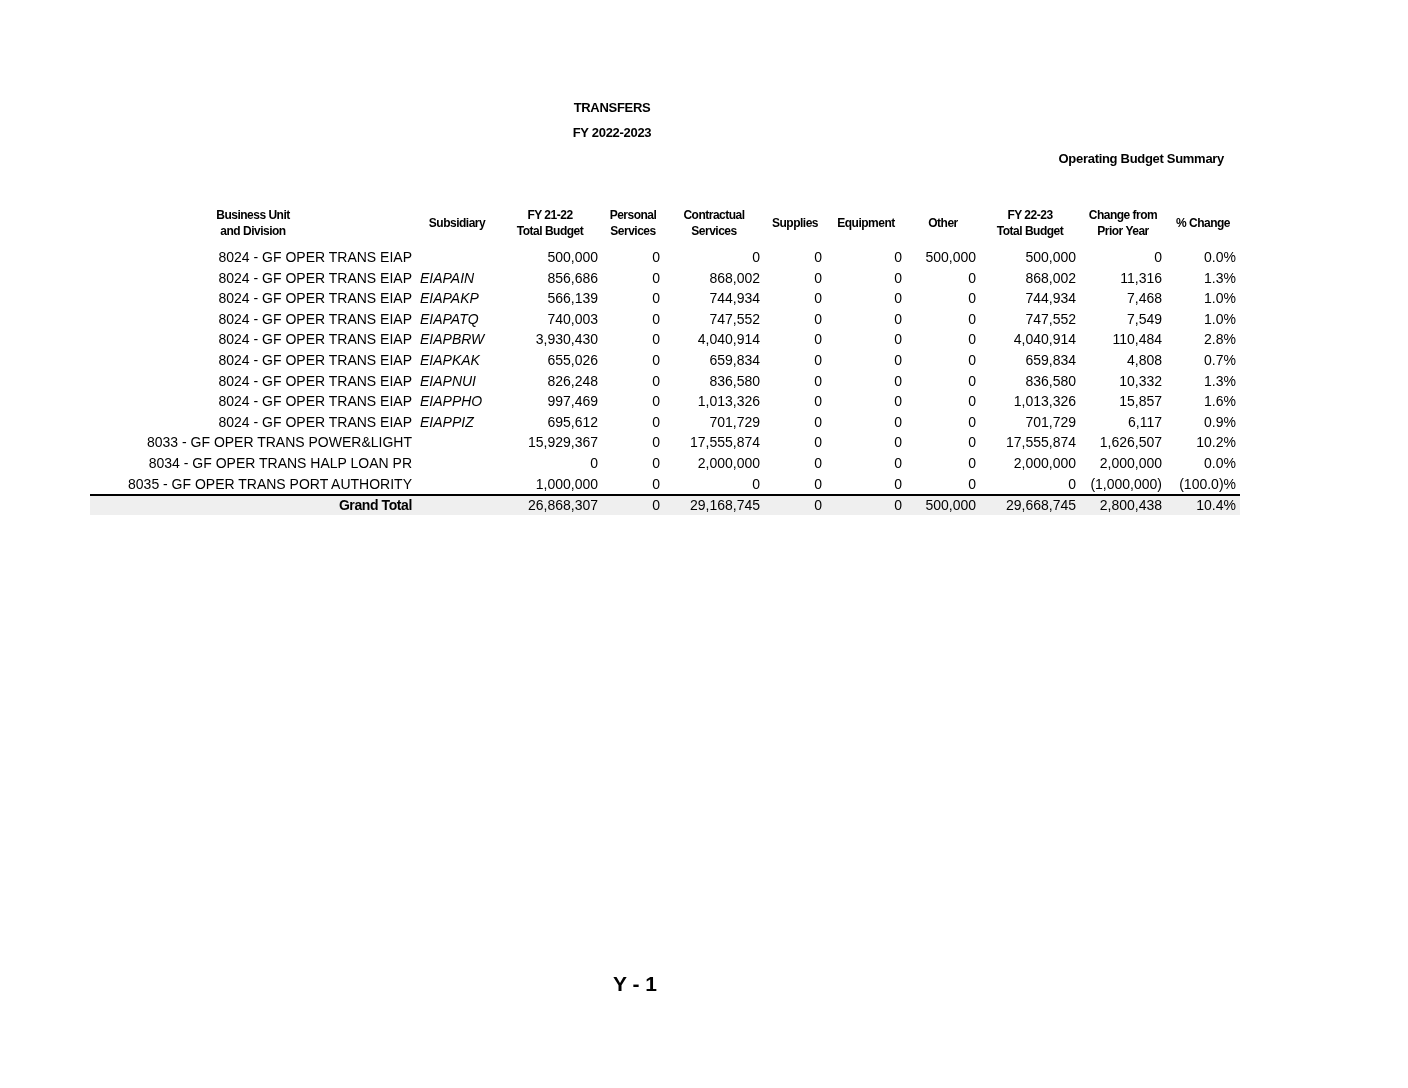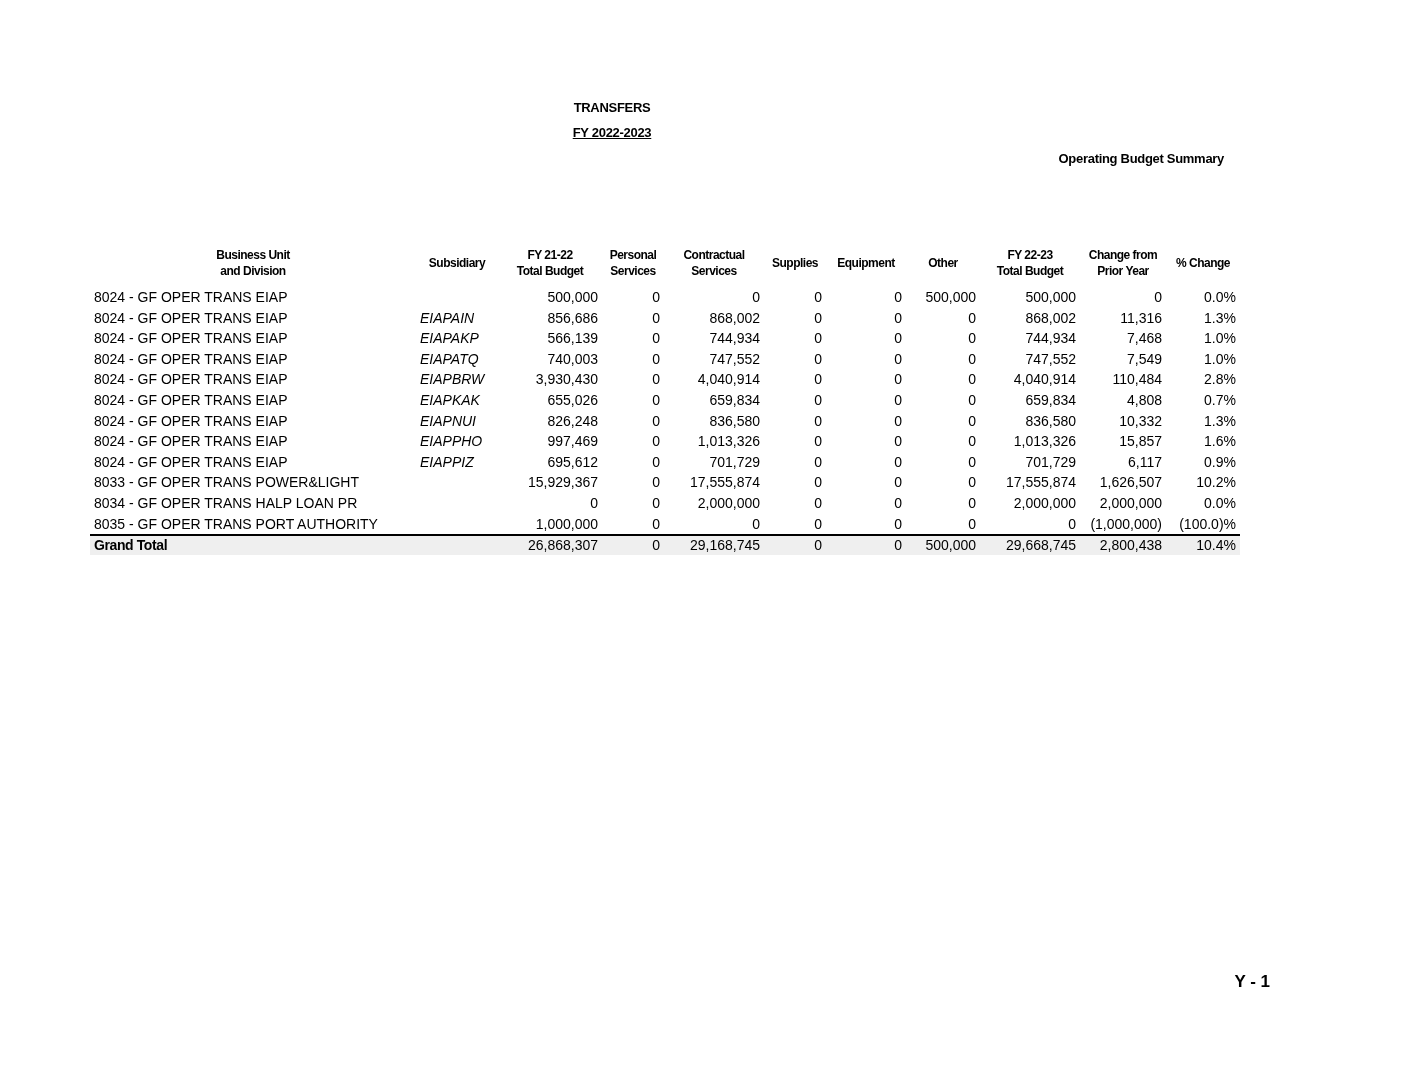--- a/index.html
+++ b/index.html
@@ -1,40 +1,40 @@
 <!DOCTYPE html>
 <html><head>
   <meta charset="utf-8">
   <style>
     html, body { margin: 0; padding: 0; background: #ffffff; }
     body { width: 1408px; height: 1088px; position: relative; font-family: "Liberation Sans", sans-serif; color: #000; }
     .title-block { position: absolute; left: 0; width: 1224px; text-align: center; font-weight: bold; font-size: 13px; letter-spacing: -0.3px; }
     .t1 { top: 100px; }
-    .t2 { top: 125px; text-decoration: underline; }
+    .t2 { top: 125px; }
     .t3 { top: 151px; text-align: right; }
-    table { position: absolute; left: 90px; top: 203px; border-collapse: collapse; font-size: 14px; margin-top: 40px; }
+    table { position: absolute; left: 90px; top: 203px; border-collapse: collapse; font-size: 14px; }
     th { font-weight: bold; font-size: 12px; letter-spacing: -0.5px; text-align: center; vertical-align: middle; padding: 0 4px 4px 4px; line-height: 16px; height: 40px; }
     td { padding: 0 4px; height: 20.6px; line-height: 20.6px; white-space: nowrap; }
     td.num { text-align: right; }
-    td.bu { text-align: left; }
+    td.bu { text-align: right; }
     td.sub { text-align: left; font-style: italic; }
     tr.total td { font-weight: normal; border-top: 2px solid #000; background: #efefef; height: 19px; line-height: 19px; }
     tr.total td.bu { font-weight: bold; letter-spacing: -0.4px; }
     .col-bu { width: 326px; }
     .col-sub { width: 82px; }
     .col-fy21 { width: 104px; }
     .col-ps { width: 62px; }
     .col-cs { width: 100px; }
     .col-sup { width: 62px; }
     .col-eq { width: 80px; }
     .col-oth { width: 74px; }
     .col-fy22 { width: 100px; }
     .col-chg { width: 86px; }
     .col-pct { width: 74px; }
-    .footer { position: absolute; top: 972px; left: 0; width: 1270px; text-align: right; font-weight: bold; font-size: 17px; }
+    .footer { position: absolute; top: 972px; left: 0; width: 1270px; text-align: center; font-weight: bold; font-size: 21px; }
   </style>
 </head>
 <body>
 
 <div class="title-block t1">TRANSFERS</div>
 <div class="title-block t2">FY 2022-2023</div>
 <div class="title-block t3">Operating Budget Summary</div>
 
 <table>
   <colgroup>

